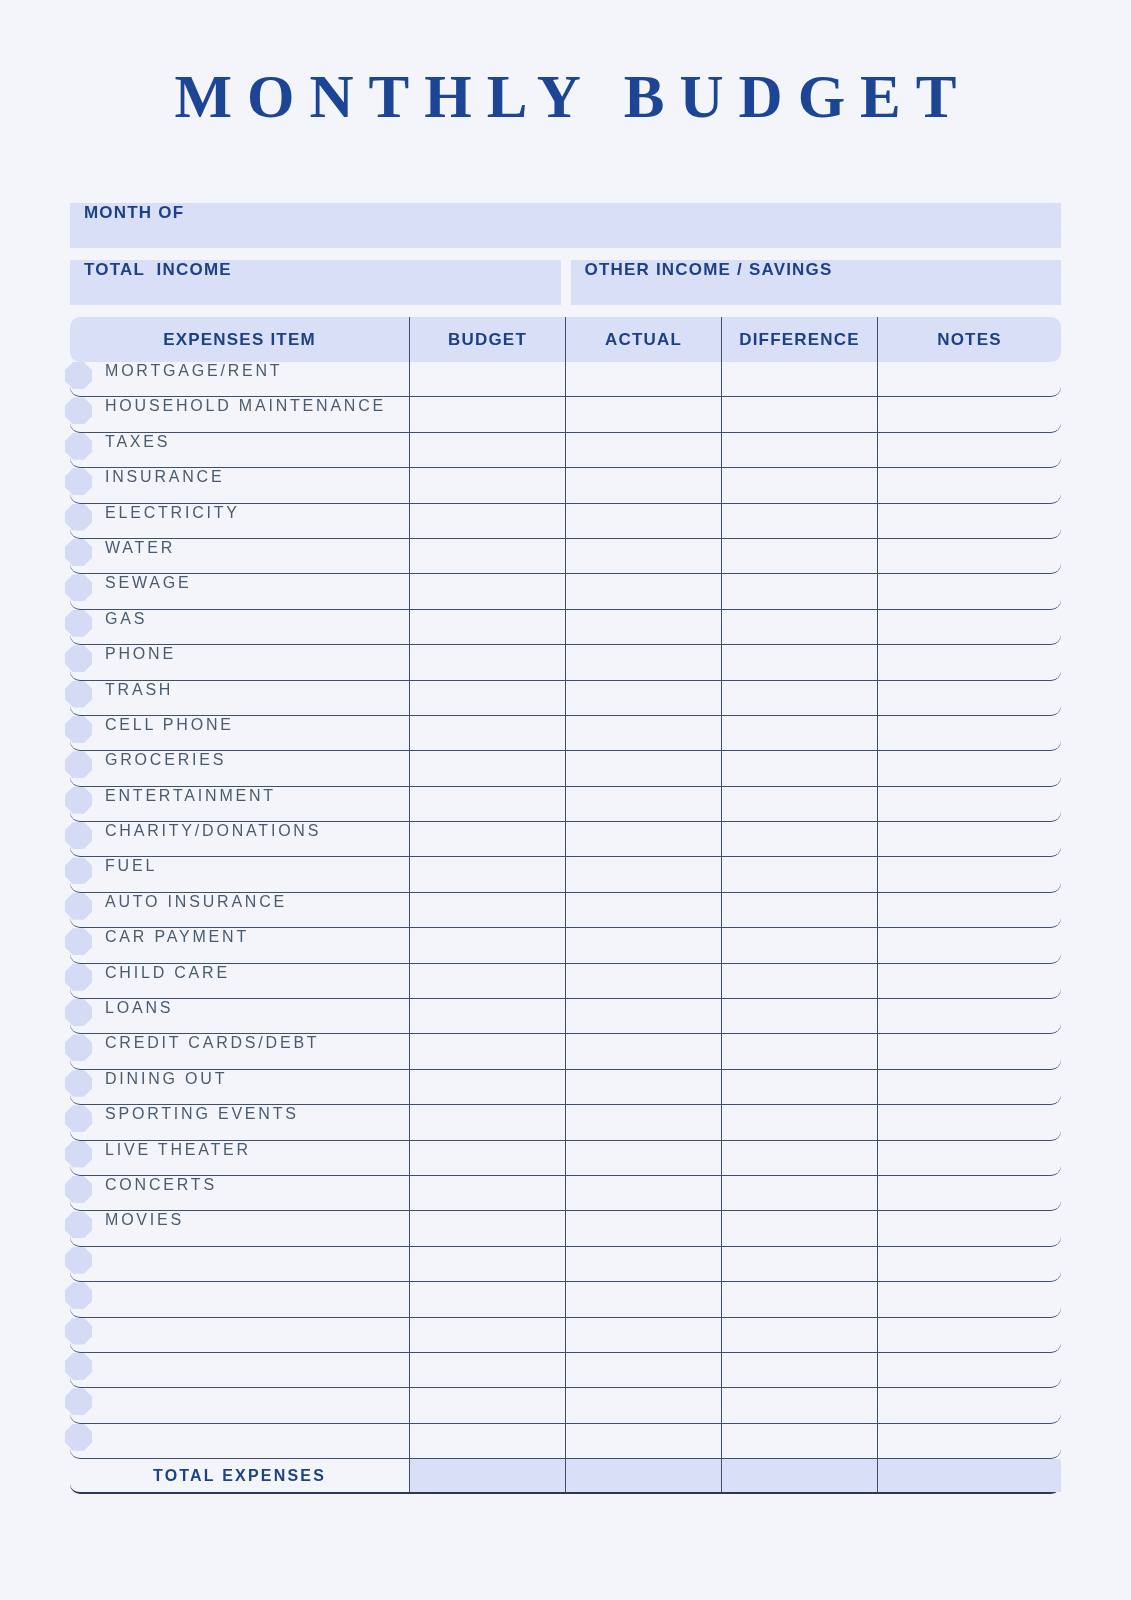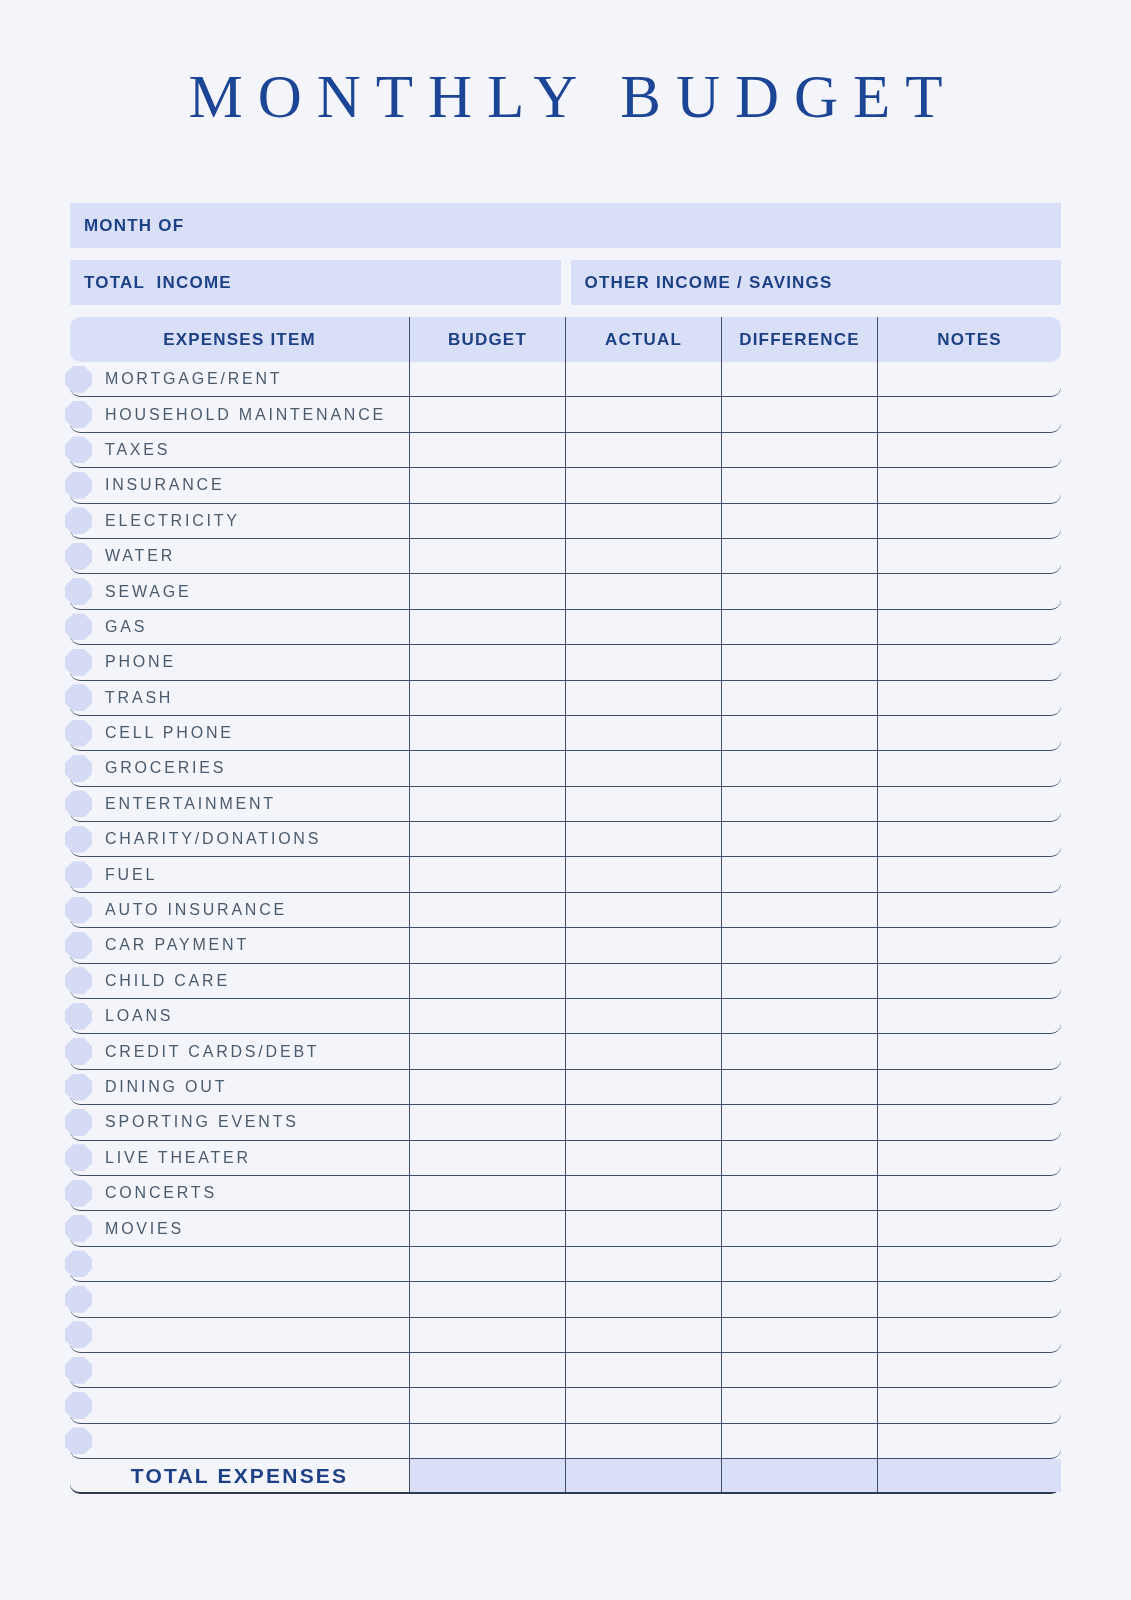--- a/index.html
+++ b/index.html
@@ -20,34 +20,34 @@
     font-family:"Liberation Sans","DejaVu Sans",sans-serif;
     overflow:hidden;
   }
   .page{
     width:1131px;height:1600px;
     padding:62px 70px 0 70px;
     position:relative;
   }
   .title{
     font-family:"Liberation Serif","DejaVu Serif",serif;
-    font-weight:400;
+    font-weight:700;
     font-size:61px;
     letter-spacing:15px;
     padding-left:15px; 
     color:var(--title-blue);
     text-align:center;
     line-height:70px;
     height:70px;
   }
   .bar{
     background:var(--lavender);
     height:45px;
     display:flex;
-    align-items:center;
+    align-items:flex-start;
     padding-left:14px;
   }
   .bar-label{
     color:var(--label-navy);
     font-weight:700;
     font-size:17px;
     letter-spacing:1.2px;
     white-space:pre;
   }
   .month-bar{margin-top:71px;}
@@ -77,21 +77,21 @@
     font-size:17px;
     letter-spacing:1.2px;
   }
   .thead .hcell + .hcell{border-left:1.5px solid var(--line);}
   .trow{
     height:35.4px;
     border-bottom:1.6px solid var(--line);
   }
   .trow .cell + .cell{border-left:1.5px solid var(--line);}
   .item-cell{
-    display:flex;align-items:center;
+    display:flex;
   }
   .octagon{
     width:27px;height:27px;
     margin-left:-5px;
     flex:0 0 27px;
     background:var(--bullet);
     clip-path:polygon(30% 0%,70% 0%,100% 30%,100% 70%,70% 100%,30% 100%,0% 70%,0% 30%);
   }
   .item-label{
     margin-left:13px;
@@ -104,21 +104,21 @@
     height:35px;
     border-bottom:2.5px solid var(--line-heavy);
   }
   .total-row .cell{background:var(--lavender);}
   .total-row .cell + .cell{border-left:1.5px solid var(--line);}
   .total-row .total-label-cell{
     background:transparent;
     display:flex;align-items:center;justify-content:center;
     color:var(--label-navy);
     font-weight:700;
-    font-size:21px;
+    font-size:16px;
     letter-spacing:2.2px;
   }
 </style>
 </head>
 <body>
 
 <div class="page">
 
   <h1 class="title">MONTHLY BUDGET</h1>
 

